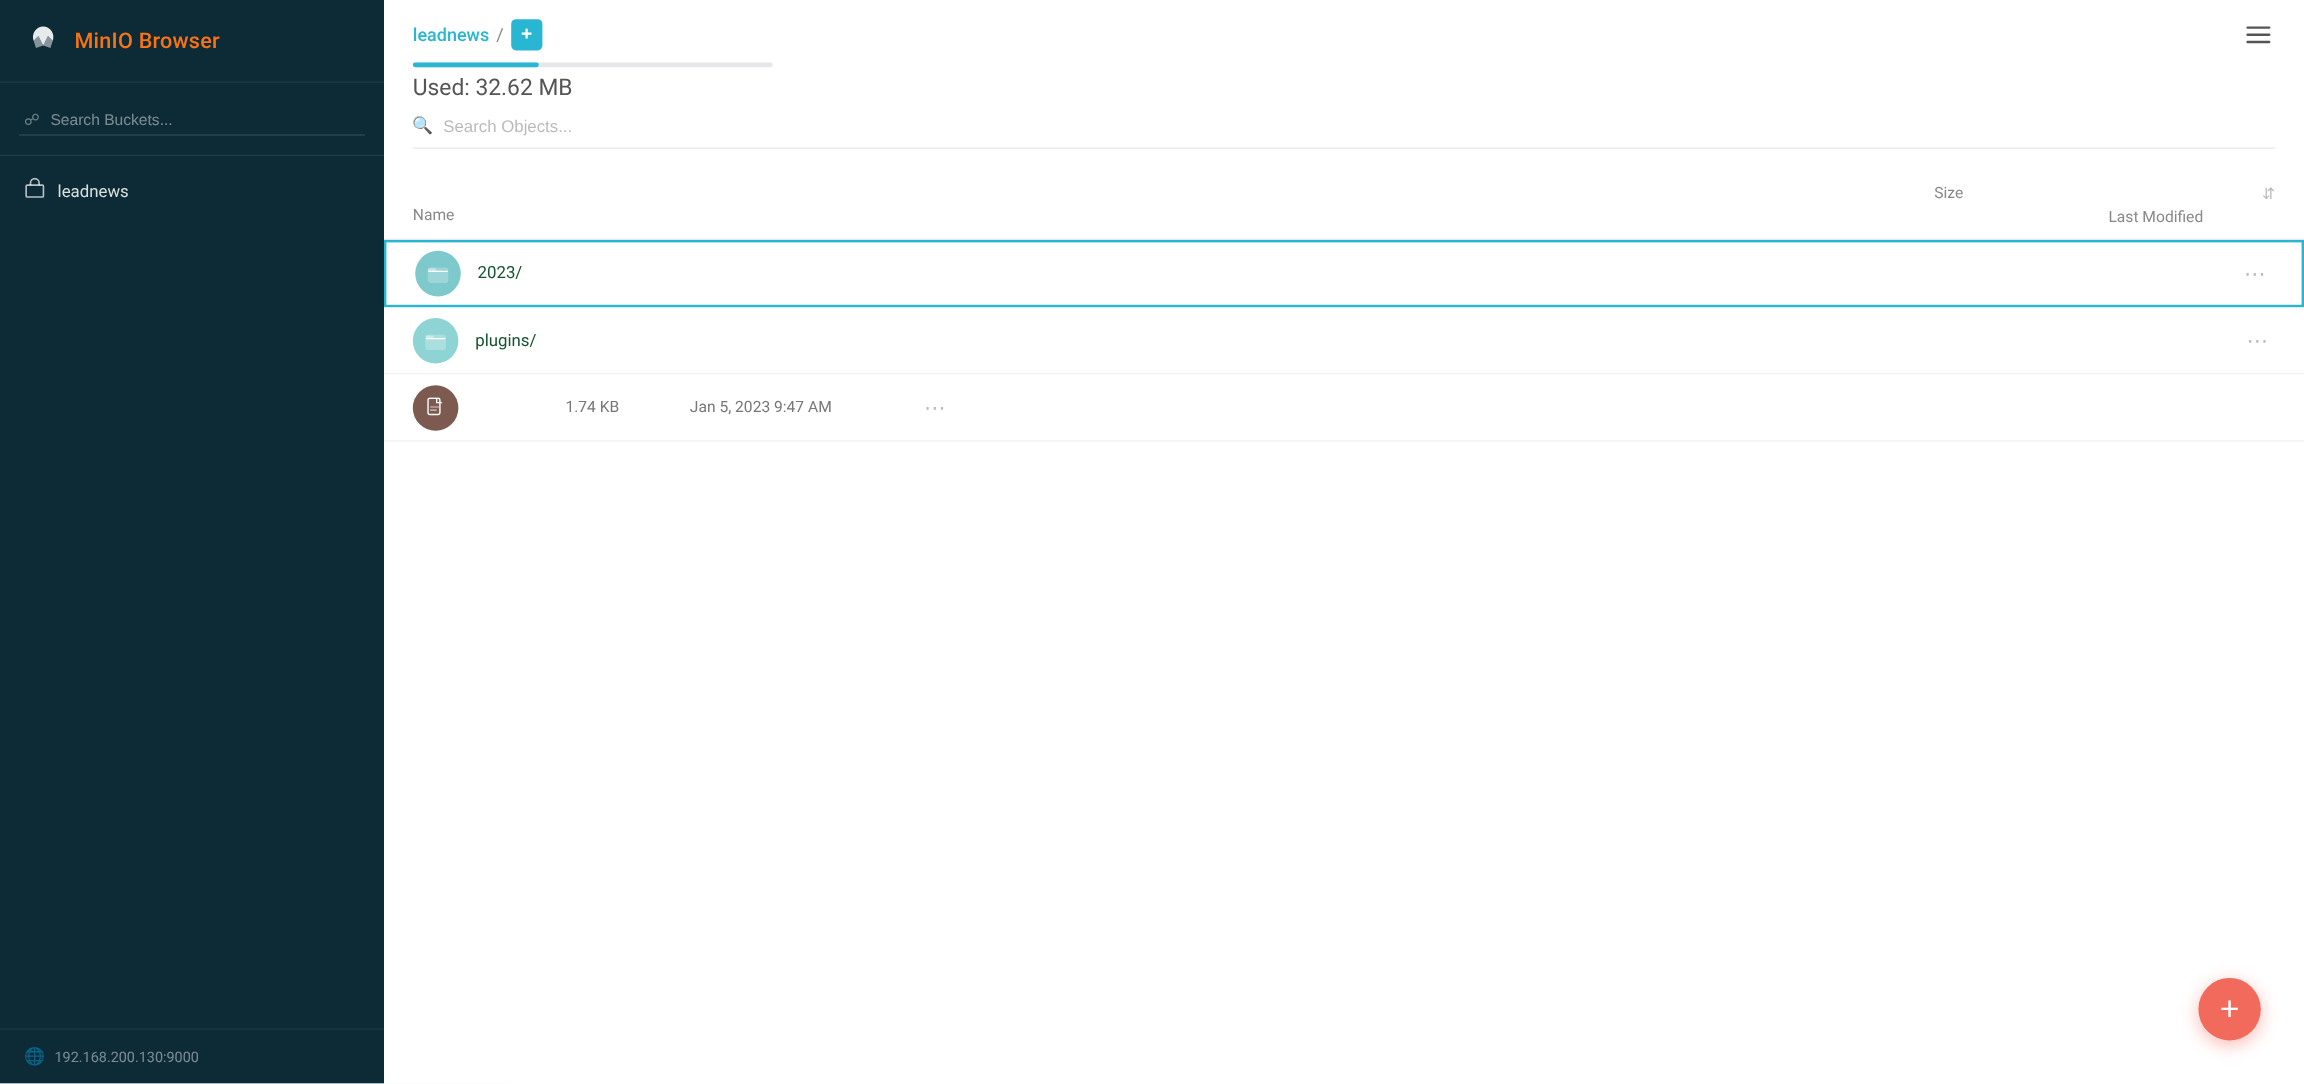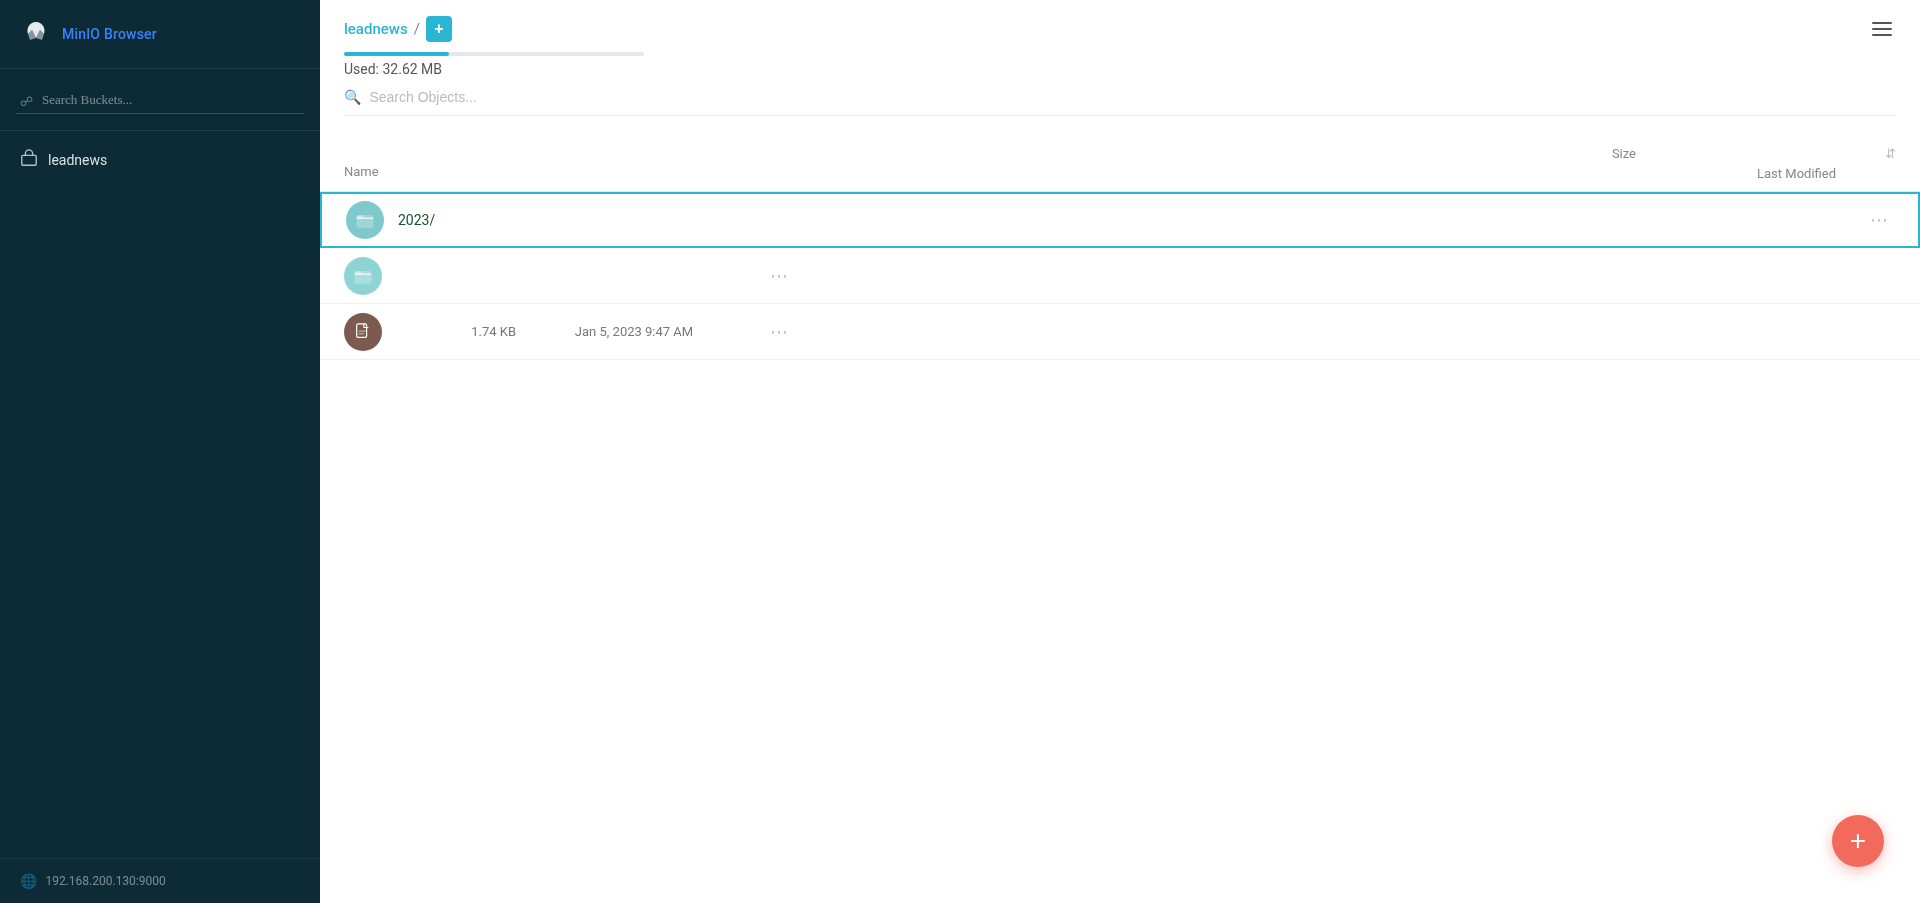--- a/index.html
+++ b/index.html
@@ -22,39 +22,38 @@
       gap: 10px;
       padding: 18px 20px 18px 20px;
       border-bottom: 1px solid rgba(255,255,255,0.07);
     }
     .sidebar-logo-icon {
       width: 32px;
       height: 32px;
       flex-shrink: 0;
     }
     .sidebar-title {
-      font-size: 14px;
+      font-size: 18px;
       font-weight: 500;
-      color: #3b82f6;
+      color: #f97316;
       letter-spacing: 0.2px;
     }
     .sidebar-search {
       margin: 18px 16px 8px 16px;
       position: relative;
     }
     .sidebar-search input {
       width: 100%;
       background: transparent;
       border: none;
       border-bottom: 1px solid rgba(255,255,255,0.18);
       color: rgba(255,255,255,0.6);
       font-size: 13px;
       padding: 5px 5px 5px 26px;
       outline: none;
-      font-family: Liberation Serif, serif;
     }
     .sidebar-search input::placeholder { color: rgba(255,255,255,0.45); }
     .sidebar-search-icon {
       position: absolute;
       left: 4px;
       top: 50%;
       transform: translateY(-50%);
       color: rgba(255,255,255,0.4);
       font-size: 13px;
     }
@@ -158,21 +157,21 @@
       width: 100%;
       max-width: 300px;
     }
     .usage-bar-fill {
       height: 4px;
       background: #29b6d2;
       border-radius: 2px;
       width: 35%;
     }
     .usage-text {
-      font-size: 14px;
+      font-size: 19px;
       color: #555;
       margin: 5px 24px 0 24px;
     }
     .search-objects-bar {
       margin: 12px 24px 0 24px;
       display: flex;
       align-items: center;
       gap: 8px;
       border-bottom: 1px solid #e5e7eb;
       padding-bottom: 10px;
@@ -378,20 +377,21 @@
     </div>
   </div>
         <div class="object-row">
     <div class="object-icon-wrap" style="background:#8fd4d4">
       <svg width="18" height="18" viewBox="0 0 20 20" fill="none">
               <rect x="1" y="5" width="18" height="13" rx="2" fill="white" opacity="0.25" stroke="white" stroke-width="1.2"></rect>
               <path d="M1 8h18" stroke="white" stroke-width="1.2"></path>
               <rect x="1" y="5" width="7" height="3" rx="1" fill="white" opacity="0.4"></rect>
             </svg>
     </div>
+    <div class="object-name">plugins/</div>
     <div class="object-size"></div>
     <div class="object-modified"></div>
     <div class="object-more">
       <button class="more-btn">⋯</button>
     </div>
   </div>
         <div class="object-row">
     <div class="object-icon-wrap" style="background:#7d5a4f">
       <svg width="16" height="18" viewBox="0 0 16 20" fill="none">
               <rect x="1" y="1" width="11" height="15" rx="1.5" stroke="white" stroke-width="1.3" fill="none"></rect>

